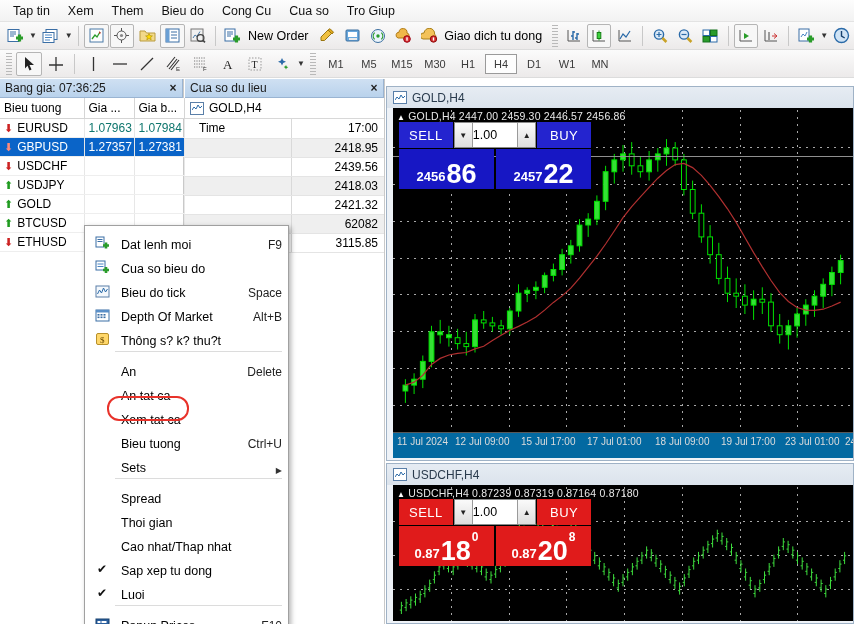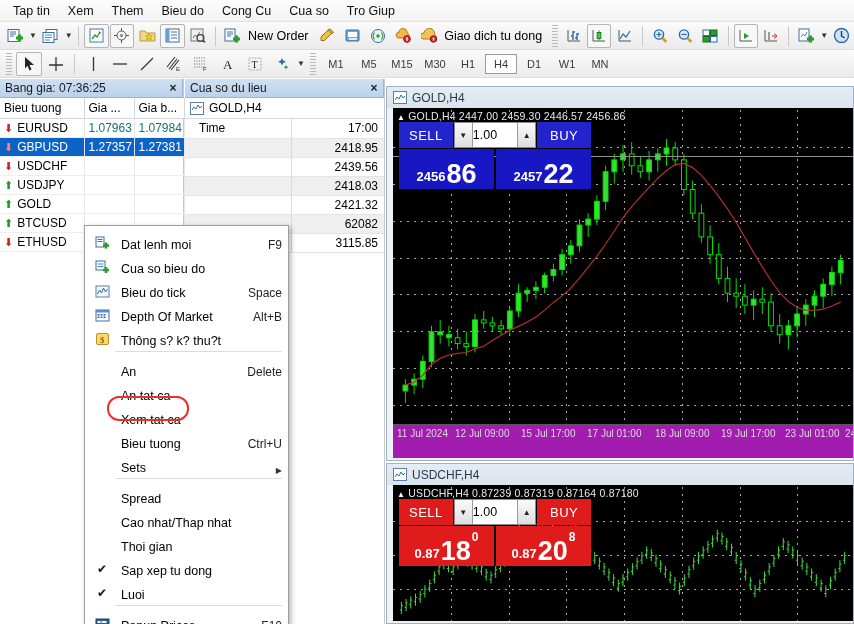--- a/index.html
+++ b/index.html
@@ -137,22 +137,22 @@
   .chart-head-line {
     position:absolute;top:2px;left:4px; font-size:10.5px; color:#e8e8e8;
     white-space:nowrap; z-index:5; letter-spacing:0.2px;
   }
   .chart-head-line .tri { color:#fff; font-size:8px; }
   .vgrid { position:absolute; top:0; bottom:0; width:1px;
     background-image: repeating-linear-gradient(to bottom, #a8a8a8 0 2px, transparent 2px 7px); }
   .hgrid { position:absolute; left:0; right:0; height:1px;
     background-image: repeating-linear-gradient(to right, #a8a8a8 0 2px, transparent 2px 7px); }
   .xaxis {
-    position:absolute;left:0;right:0;bottom:0;height:34px;
-    background:#a21caf; border-top:1px solid #585858; color:#dcdcdc;
+    position:absolute;left:0;right:0;bottom:0;height:26px;
+    background:#0369a1; border-top:1px solid #585858; color:#dcdcdc;
     font-size:10px;
   }
   .xaxis span { position:absolute; top:3px; white-space:nowrap; }
   .solidline { position:absolute; left:0; right:0; height:1px; background:#8f8f8f; }
 
   
   .tradepanel { position:absolute; left:6px; top:14px; z-index:9; width:192px; }
   .tp-row1 { display:flex; height:26px; }
   .tp-sell, .tp-buy {
     width:62px; display:flex;align-items:center;justify-content:center;
@@ -1214,25 +1214,25 @@
         <span class="cm-label">Sets</span>
         <span class="cm-arrow">▶</span>
       </div>
       <div class="cm-sep"></div>
       <div class="cm-item">
         <span class="cm-ico"></span>
         <span class="cm-label">Spread</span>
       </div>
       <div class="cm-item">
         <span class="cm-ico"></span>
+        <span class="cm-label">Thoi gian</span>
+      </div>
+      <div class="cm-item">
+        <span class="cm-ico"></span>
         <span class="cm-label">Cao nhat/Thap nhat</span>
-      </div>
-      <div class="cm-item">
-        <span class="cm-ico"></span>
-        <span class="cm-label">Thoi gian</span>
       </div>
       <div class="cm-item">
         <span class="cm-ico cm-check">✔</span>
         <span class="cm-label">Sap xep tu dong</span>
       </div>
       <div class="cm-item">
         <span class="cm-ico cm-check">✔</span>
         <span class="cm-label">Luoi</span>
       </div>
       <div class="cm-sep"></div>

